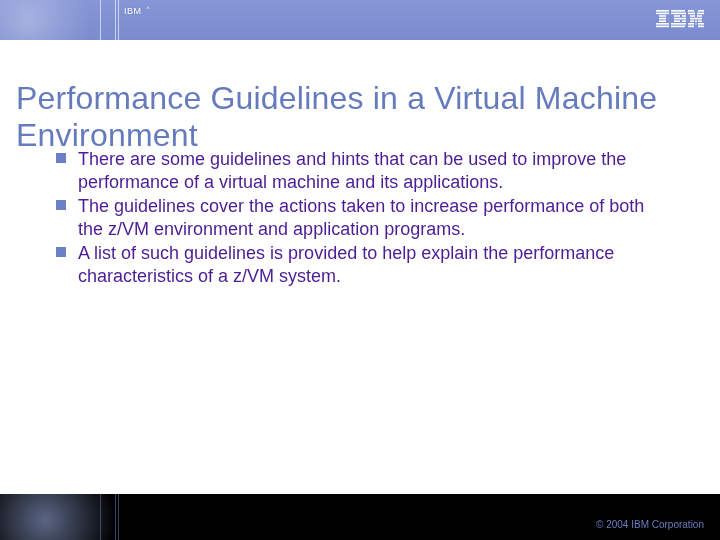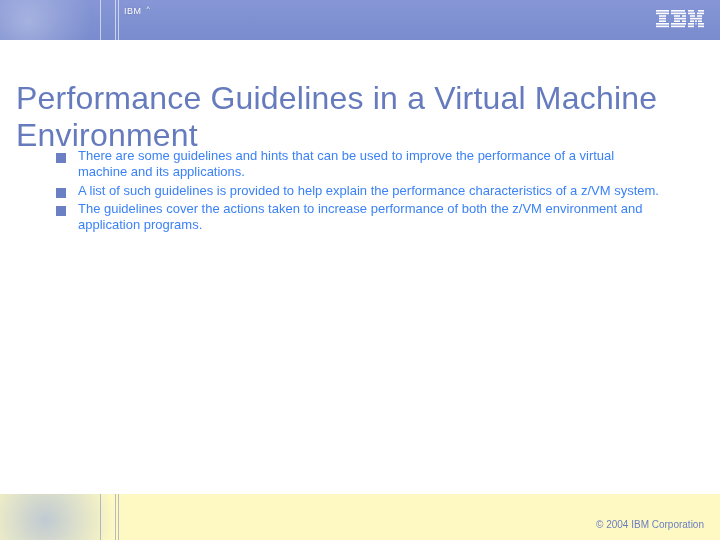--- a/index.html
+++ b/index.html
@@ -43,37 +43,37 @@
   
   .title {
     position: absolute; left: 16px; top: 80px; right: 16px;
     font-size: 32px; font-weight: 400; color: #667bbd;
     letter-spacing: 0.2px;
   }
 
   
   .body {
     position: absolute; left: 56px; right: 56px; top: 148px;
-    font-size: 13px; color: #3b82f6; line-height: 1.25;
+    font-size: 18px; color: #4c1d95; line-height: 1.25;
   }
   .bullet {
     position: relative;
     padding-left: 22px;
     margin-bottom: 2px;
   }
   .bullet .mark {
     position: absolute; left: 0; top: 5px;
     width: 10px; height: 10px;
     background: #6b7fc4;
   }
 
   
   .footer-bar {
     position: absolute; left: 0; bottom: 0; width: 100%; height: 46px;
-    background: #fef9c3;
+    background: #000000;
   }
   .footer-deco {
     position: absolute; left: 0; bottom: 0; width: 220px; height: 46px;
     overflow: hidden;
   }
   .footer-deco::before {
     content: "";
     position: absolute; left: -30px; bottom: -70px; width: 150px; height: 150px;
     border-radius: 50%;
     background: radial-gradient(circle at 50% 40%, rgba(150,170,220,0.6) 0%, rgba(150,170,220,0.25) 35%, rgba(255,255,255,0) 60%);
@@ -145,25 +145,25 @@
 
   <div class="title">Performance Guidelines in a Virtual Machine Environment</div>
 
   <div class="body">
     <div class="bullet">
       <span class="mark"></span>
       <span>There are some guidelines and hints that can be used to improve the performance of a virtual machine and its applications.</span>
     </div>
     <div class="bullet">
       <span class="mark"></span>
-      <span>A list of such guidelines is provided to help explain the performance characteristics of a z/VM system.</span>
+      <span>The guidelines cover the actions taken to increase performance of both the z/VM environment and application programs.</span>
     </div>
     <div class="bullet">
       <span class="mark"></span>
-      <span>The guidelines cover the actions taken to increase performance of both the z/VM environment and application programs.</span>
+      <span>A list of such guidelines is provided to help explain the performance characteristics of a z/VM system.</span>
     </div>
   </div>
 
   <div class="footer-bar">
     <div class="footer-deco"></div>
     <div class="footer-vline a"></div>
     <div class="footer-vline b"></div>
     <div class="footer-vline c"></div>
     <div class="copyright">© 2004 IBM Corporation</div>
   </div>

